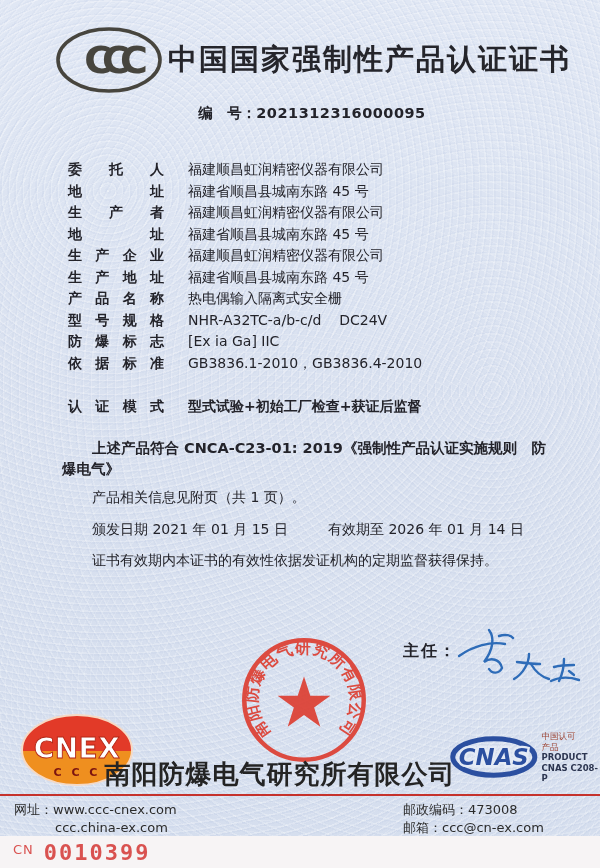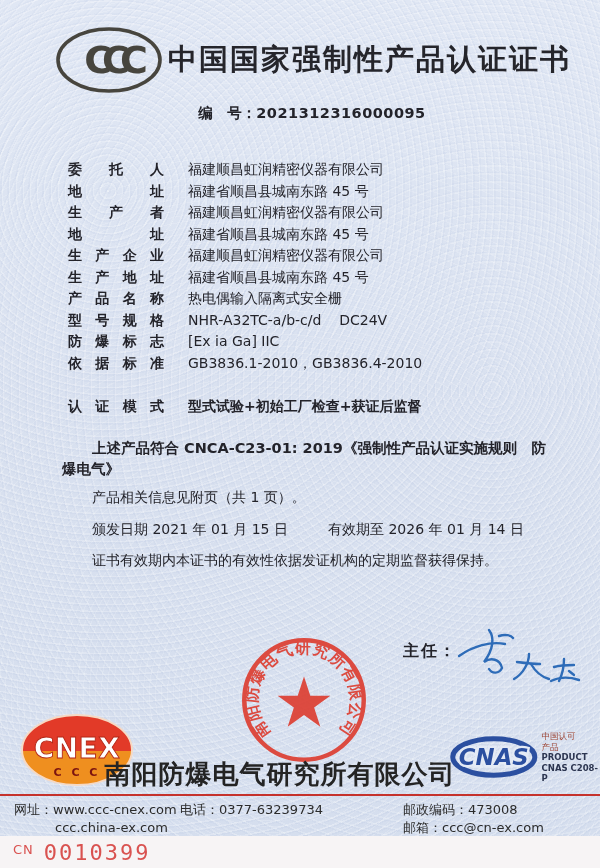--- a/index.html
+++ b/index.html
@@ -64,21 +64,21 @@
   #contacts { left:0; top:799px; width:600px; font-size:13px; line-height:17.5px; color:#2b2b2b; }
   #contact-web { position:absolute; left:14px; top:2px; }
   #contact-web .l2 { padding-left:41px; }
   #contact-addr { position:absolute; left:180px; top:2px; }
   #contact-mail { position:absolute; left:403px; top:2px; }
 
   
   #bottom-strip { left:0; top:836px; width:600px; height:32px; background:#f7f4f5; }
   #serial { position:absolute; left:13px; top:4px; color:#d95250; }
   #serial .pfx { font-size:13px; letter-spacing:1px; vertical-align:6px; }
-  #serial .no { font-family:"DejaVu Sans Mono","Liberation Mono",monospace; font-size:22px; letter-spacing:2px; margin-left:10px; }
+  #serial .no { font-family:"DejaVu Sans Mono","Liberation Mono",monospace; font-size:22px; letter-spacing:2px; margin-left:10px;font-weight:bold; }
 </style>
 </head>
 <body>
 
 <div class="cert">
 
   <svg id="ccc-logo" class="abs" viewBox="0 0 110 68">
     <ellipse cx="55" cy="34" rx="51" ry="31" fill="none" stroke="#47453e" stroke-width="3.6"></ellipse>
     <text x="57" y="47" text-anchor="middle" font-size="38" font-weight="bold" letter-spacing="-10" fill="#47453e">CCC</text>
   </svg>
@@ -173,21 +173,20 @@
   </div>
 
   <div id="red-line" class="abs"></div>
 
   <div id="contacts" class="abs">
     <div id="contact-web">
       <div><span>网址：</span><span>www.ccc-cnex.com</span></div>
       <div class="l2">ccc.china-ex.com</div>
     </div>
     <div id="contact-addr">
-      <div><span>电话：</span><span>0377-63239734</span></div>
     </div>
     <div id="contact-mail">
       <div><span>邮政编码：</span><span>473008</span></div>
       <div><span>邮箱：</span><span>ccc@cn-ex.com</span></div>
     </div>
   </div>
 
   <div id="bottom-strip" class="abs">
     <div id="serial">
       <span class="pfx">CN</span><span class="no">0010399</span>

